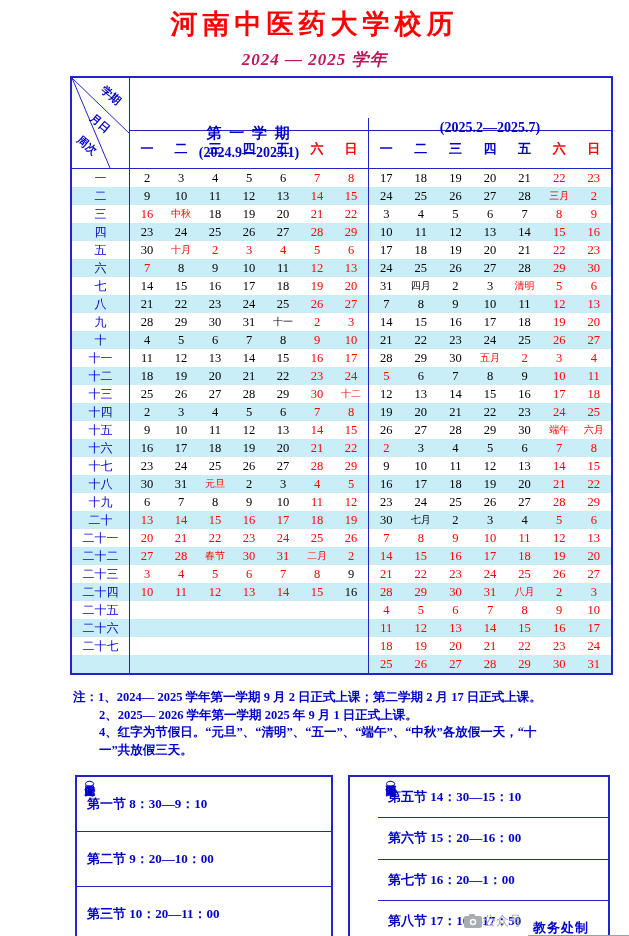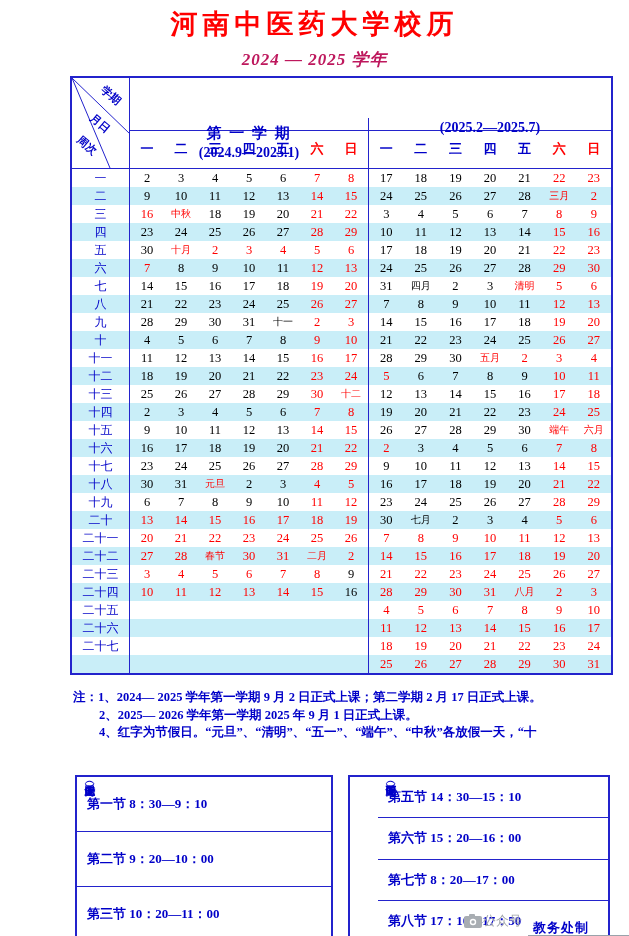--- a/index.html
+++ b/index.html
@@ -708,37 +708,38 @@
             <div class="day-cell red">31</div>
           </div>
         </div>
       </div>
   </div>
 
   <div class="notes">
       <div class="note-line"><span>注：</span><span>1、2024— 2025 学年第一学期 9 月 2 日正式上课；第二学期 2 月 17 日正式上课。</span></div>
       <div class="note-line note-indent">2、2025— 2026 学年第一学期 2025 年 9 月 1 日正式上课。</div>
       <div class="note-line note-indent">4、红字为节假日。“元旦”、“清明”、“五一”、“端午”、“中秋”各放假一天，“十</div>
+      <div class="note-line note-indent">一”共放假三天。</div>
     </div>
 
   <div class="sched sched-am">
     <div class="sched-label">上课时间（上午）</div>
     <div class="sched-rows">
         <div class="sched-row">第一节 8：30—9：10</div>
         <div class="sched-row">第二节 9：20—10：00</div>
         <div class="sched-row">第三节 10：20—11：00</div>
       </div>
   </div>
 
   <div class="sched sched-pm">
     <div class="sched-label">上课时间（下午）</div>
     <div class="sched-rows">
         <div class="sched-row">第五节 14：30—15：10</div>
         <div class="sched-row">第六节 15：20—16：00</div>
-        <div class="sched-row">第七节 8：20—17：00</div>
+        <div class="sched-row">第七节 16：20—1：00</div>
         <div class="sched-row">第八节 17：10—17：50</div>
       </div>
   </div>
 
   <div class="watermark">
     <svg width="18" height="14" viewBox="0 0 18 14">
       <rect x="0" y="2" width="18" height="12" rx="2" fill="#a8adb2"></rect>
       <rect x="5" y="0" width="6" height="3" rx="1" fill="#a8adb2"></rect>
       <circle cx="9" cy="8" r="3.2" fill="#ffffff"></circle>
       <circle cx="9" cy="8" r="1.8" fill="#a8adb2"></circle>

